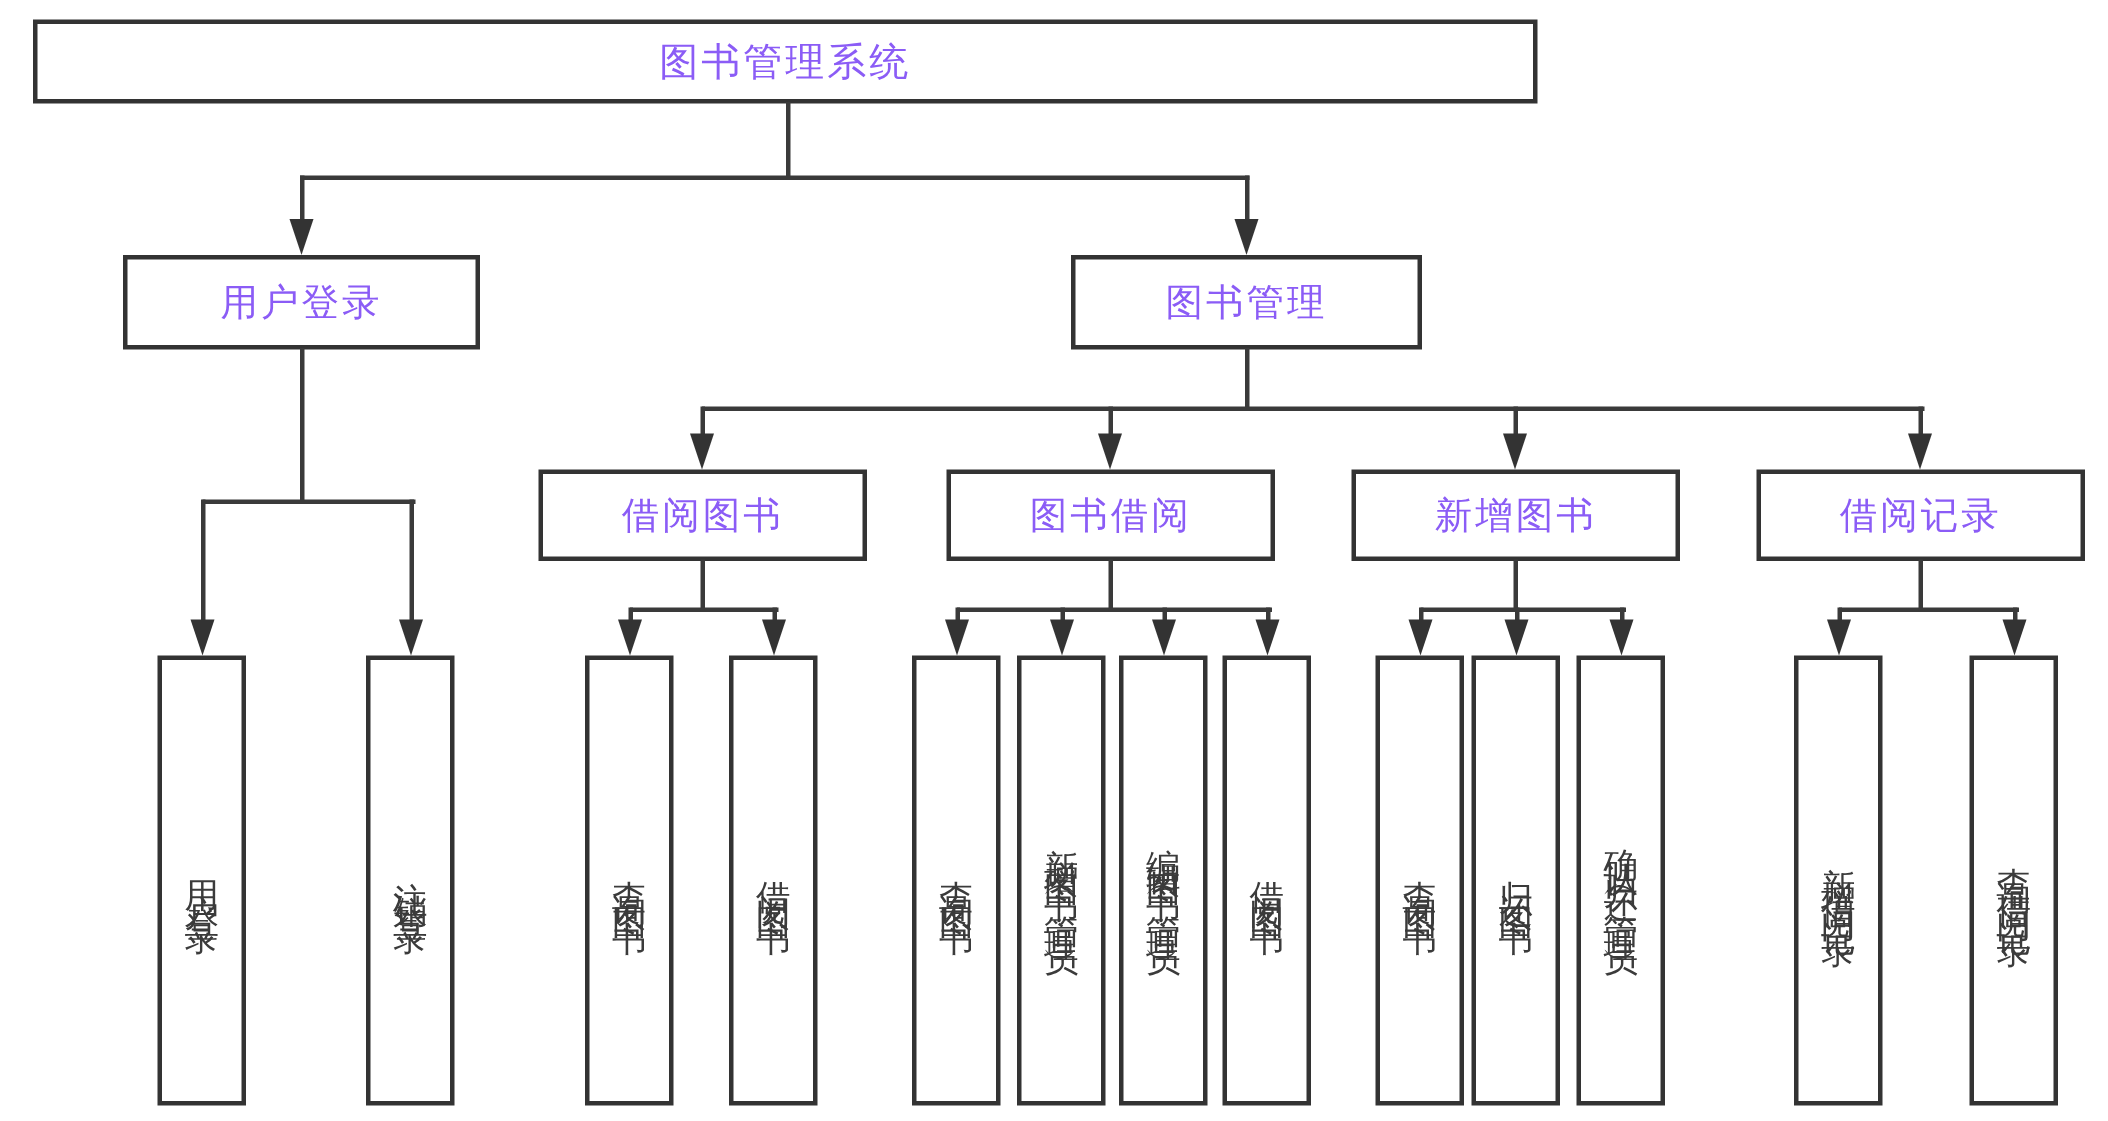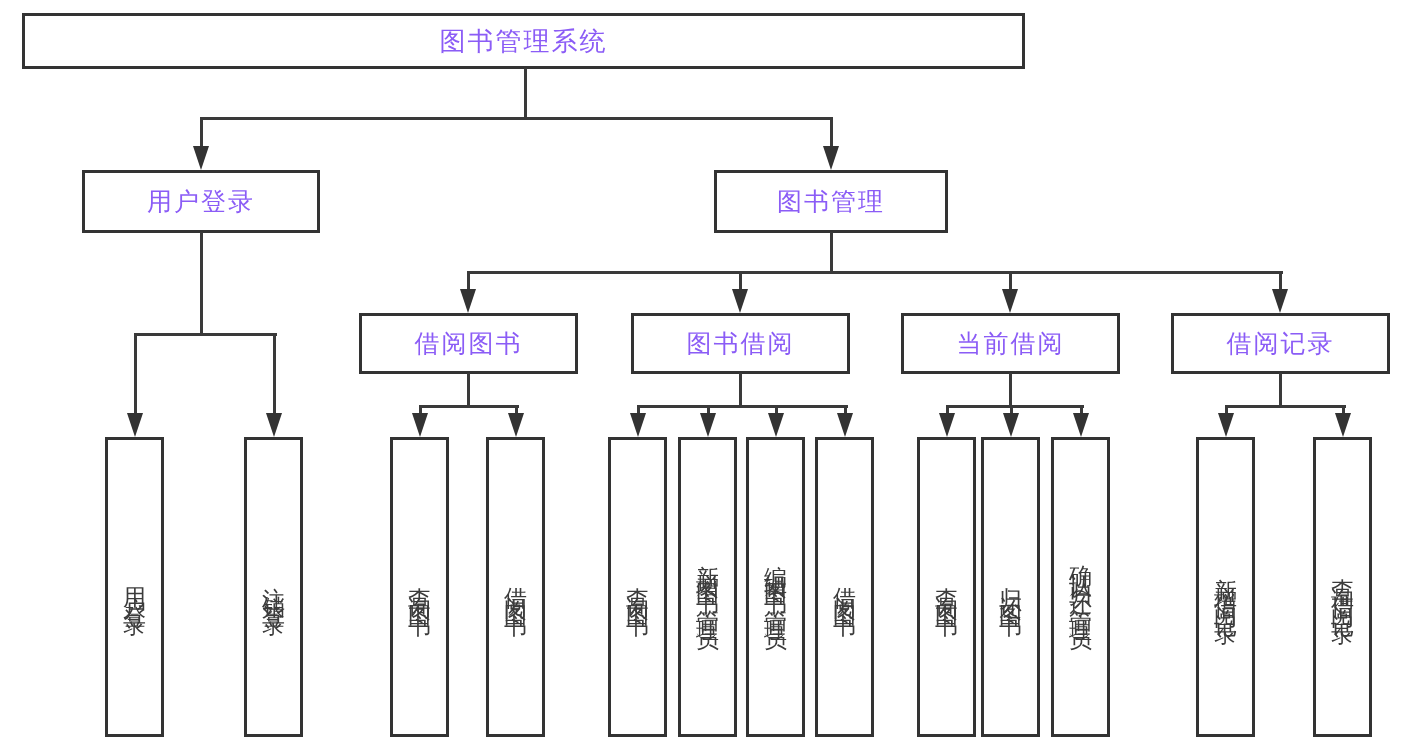--- a/index.html
+++ b/index.html
@@ -66,21 +66,21 @@
     <span>图书管理</span>
   </div>
 
   <div class="hbox" style="left:359px;top:313px;width:219px;height:61px">
     <span>借阅图书</span>
   </div>
   <div class="hbox" style="left:631px;top:313px;width:219px;height:61px">
     <span>图书借阅</span>
   </div>
   <div class="hbox" style="left:901px;top:313px;width:219px;height:61px">
-    <span>当前借阅</span>
+    <span>新增图书</span>
   </div>
   <div class="hbox" style="left:1171px;top:313px;width:219px;height:61px">
     <span>借阅记录</span>
   </div>
 
   <div class="vbox" style="left:105px">
     <span class="vtext">用户登录</span>
   </div>
   <div class="vbox" style="left:244px">
     <span class="vtext">注销登录</span>

